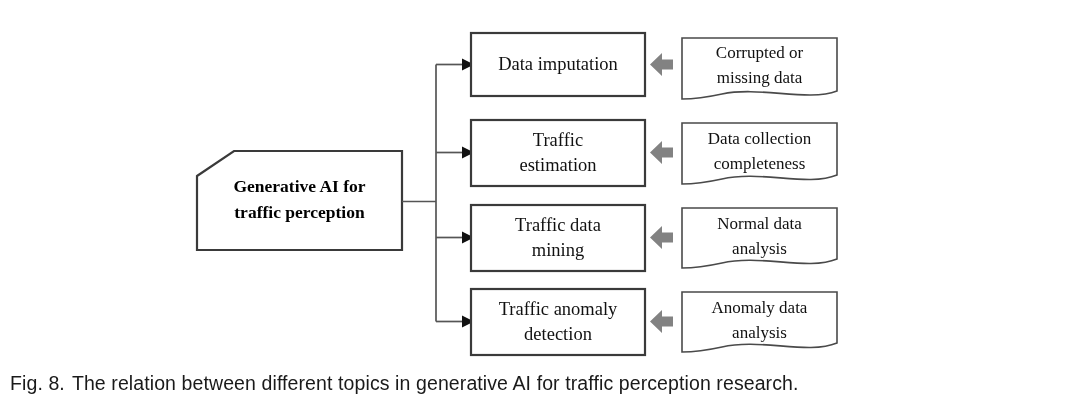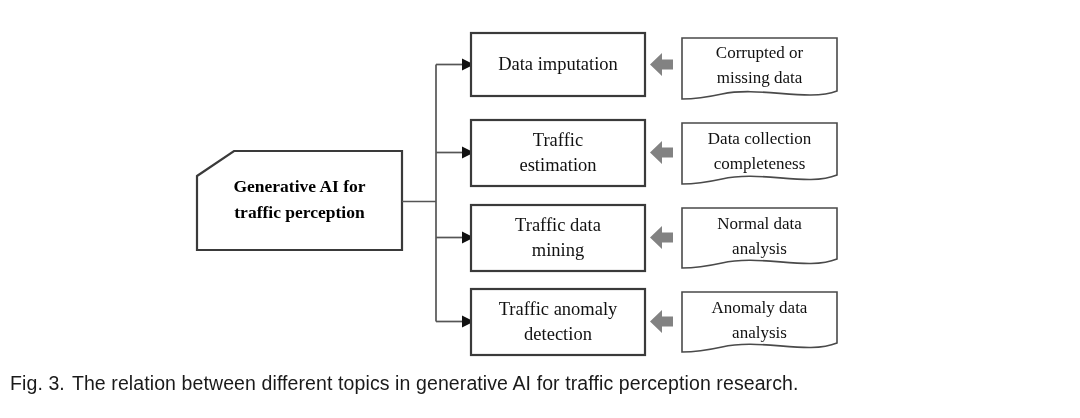--- a/index.html
+++ b/index.html
@@ -163,16 +163,16 @@
       <polygon class="block-arrow" points="650,321.5 662,310 662,316.5 673,316.5 673,326.5 662,326.5 662,333"></polygon>
 
       <path class="doc-shape" d="M 682,292 L 837,292 L 837,343 C 808,355 760,338 722,347 C 706,350.5 693,352 682,352 Z"></path>
       <text class="node-text doc-text" x="759.5" y="309">Anomaly data</text>
       <text class="node-text doc-text" x="759.5" y="334">analysis</text>
     </g>
 
   </svg>
 
   <div class="caption">
-    <span class="cap-label">Fig. 3.</span><span>The relation between different topics in generative AI for traffic perception research.</span>
+    <span class="cap-label">Fig. 8.</span><span>The relation between different topics in generative AI for traffic perception research.</span>
   </div>
 
 </div>
 
 </body></html>

